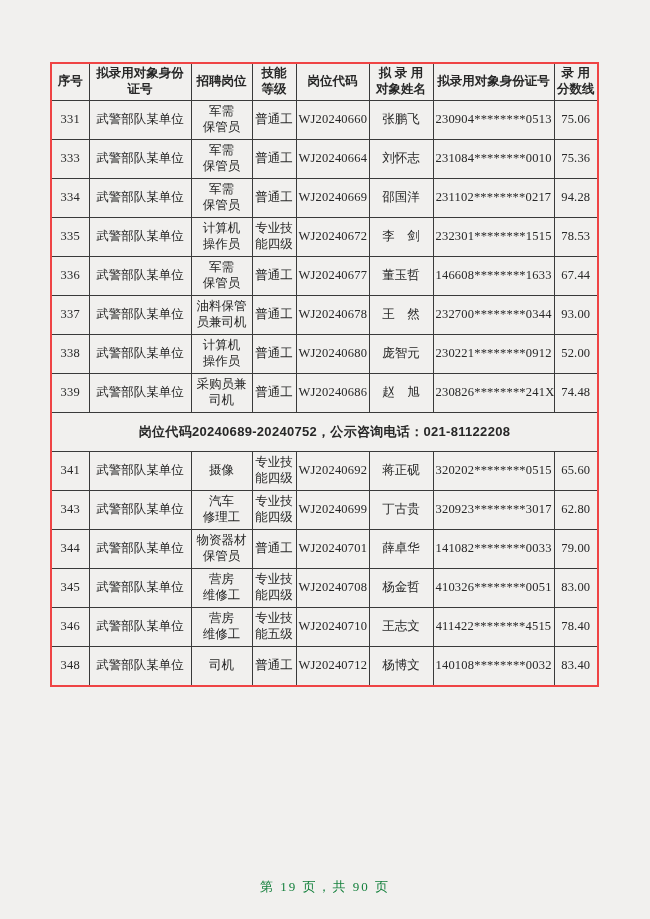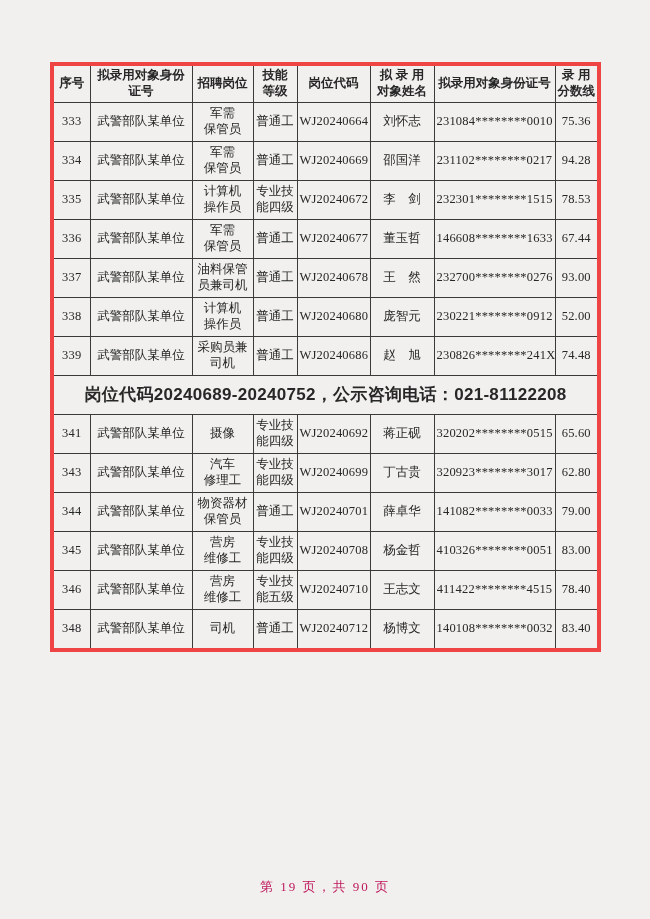--- a/index.html
+++ b/index.html
@@ -15,21 +15,21 @@
     font-family: "Liberation Serif", serif;
     overflow: hidden;
   }
   .roster-table {
     position: absolute;
     left: 50px;
     top: 62px;
     width: 547px;
     border-collapse: collapse;
     table-layout: fixed;
-    border: 4px solid #ef4444;
+    border: 2px solid #ef4444;
   }
   .roster-table th,
   .roster-table td {
     border: 1px solid #3a3a3a;
     text-align: center;
     vertical-align: middle;
     white-space: pre-line;
     padding: 1px 2px;
     line-height: 1.25;
     overflow: hidden;
@@ -44,33 +44,33 @@
     font-size: 12.5px;
     height: 36px;
   }
   .roster-table td.num {
     font-family: "Liberation Serif", serif;
     letter-spacing: 0.2px;
   }
   .separator-row td {
     font-family: "Liberation Sans", sans-serif;
     font-weight: bold;
-    font-size: 17px;
+    font-size: 13px;
     height: 36px;
     letter-spacing: 0.3px;
   }
   .page-footer {
     position: absolute;
     left: 0;
     top: 878px;
     width: 100%;
     text-align: center;
     font-family: "Liberation Serif", serif;
     font-size: 13px;
-    color: #be185d;
+    color: #15803d;
     letter-spacing: 2px;
   }
 </style>
 </head>
 <body>
 
 <table class="roster-table">
   <colgroup>
     <col style="width:38px">
     <col style="width:102px">
@@ -90,20 +90,31 @@
 等级</th>
       <th>岗位代码</th>
       <th>拟 录 用
 对象姓名</th>
       <th>拟录用对象身份证号</th>
       <th>录  用
 分数线</th>
     </tr>
   </thead>
   <tbody>
+    <tr>
+    <td class="num">331</td>
+    <td>武警部队某单位</td>
+    <td>军需
+保管员</td>
+    <td>普通工</td>
+    <td class="num">WJ20240660</td>
+    <td>张鹏飞</td>
+    <td class="num">230904********0513</td>
+    <td class="num">75.06</td>
+  </tr>
       <tr>
     <td class="num">333</td>
     <td>武警部队某单位</td>
     <td>军需
 保管员</td>
     <td>普通工</td>
     <td class="num">WJ20240664</td>
     <td>刘怀志</td>
     <td class="num">231084********0010</td>
     <td class="num">75.36</td>
@@ -143,21 +154,21 @@
     <td class="num">67.44</td>
   </tr>
       <tr>
     <td class="num">337</td>
     <td>武警部队某单位</td>
     <td>油料保管
 员兼司机</td>
     <td>普通工</td>
     <td class="num">WJ20240678</td>
     <td>王　然</td>
-    <td class="num">232700********0276</td>
+    <td class="num">232700********0344</td>
     <td class="num">93.00</td>
   </tr>
       <tr>
     <td class="num">338</td>
     <td>武警部队某单位</td>
     <td>计算机
 操作员</td>
     <td>普通工</td>
     <td class="num">WJ20240680</td>
     <td>庞智元</td>

